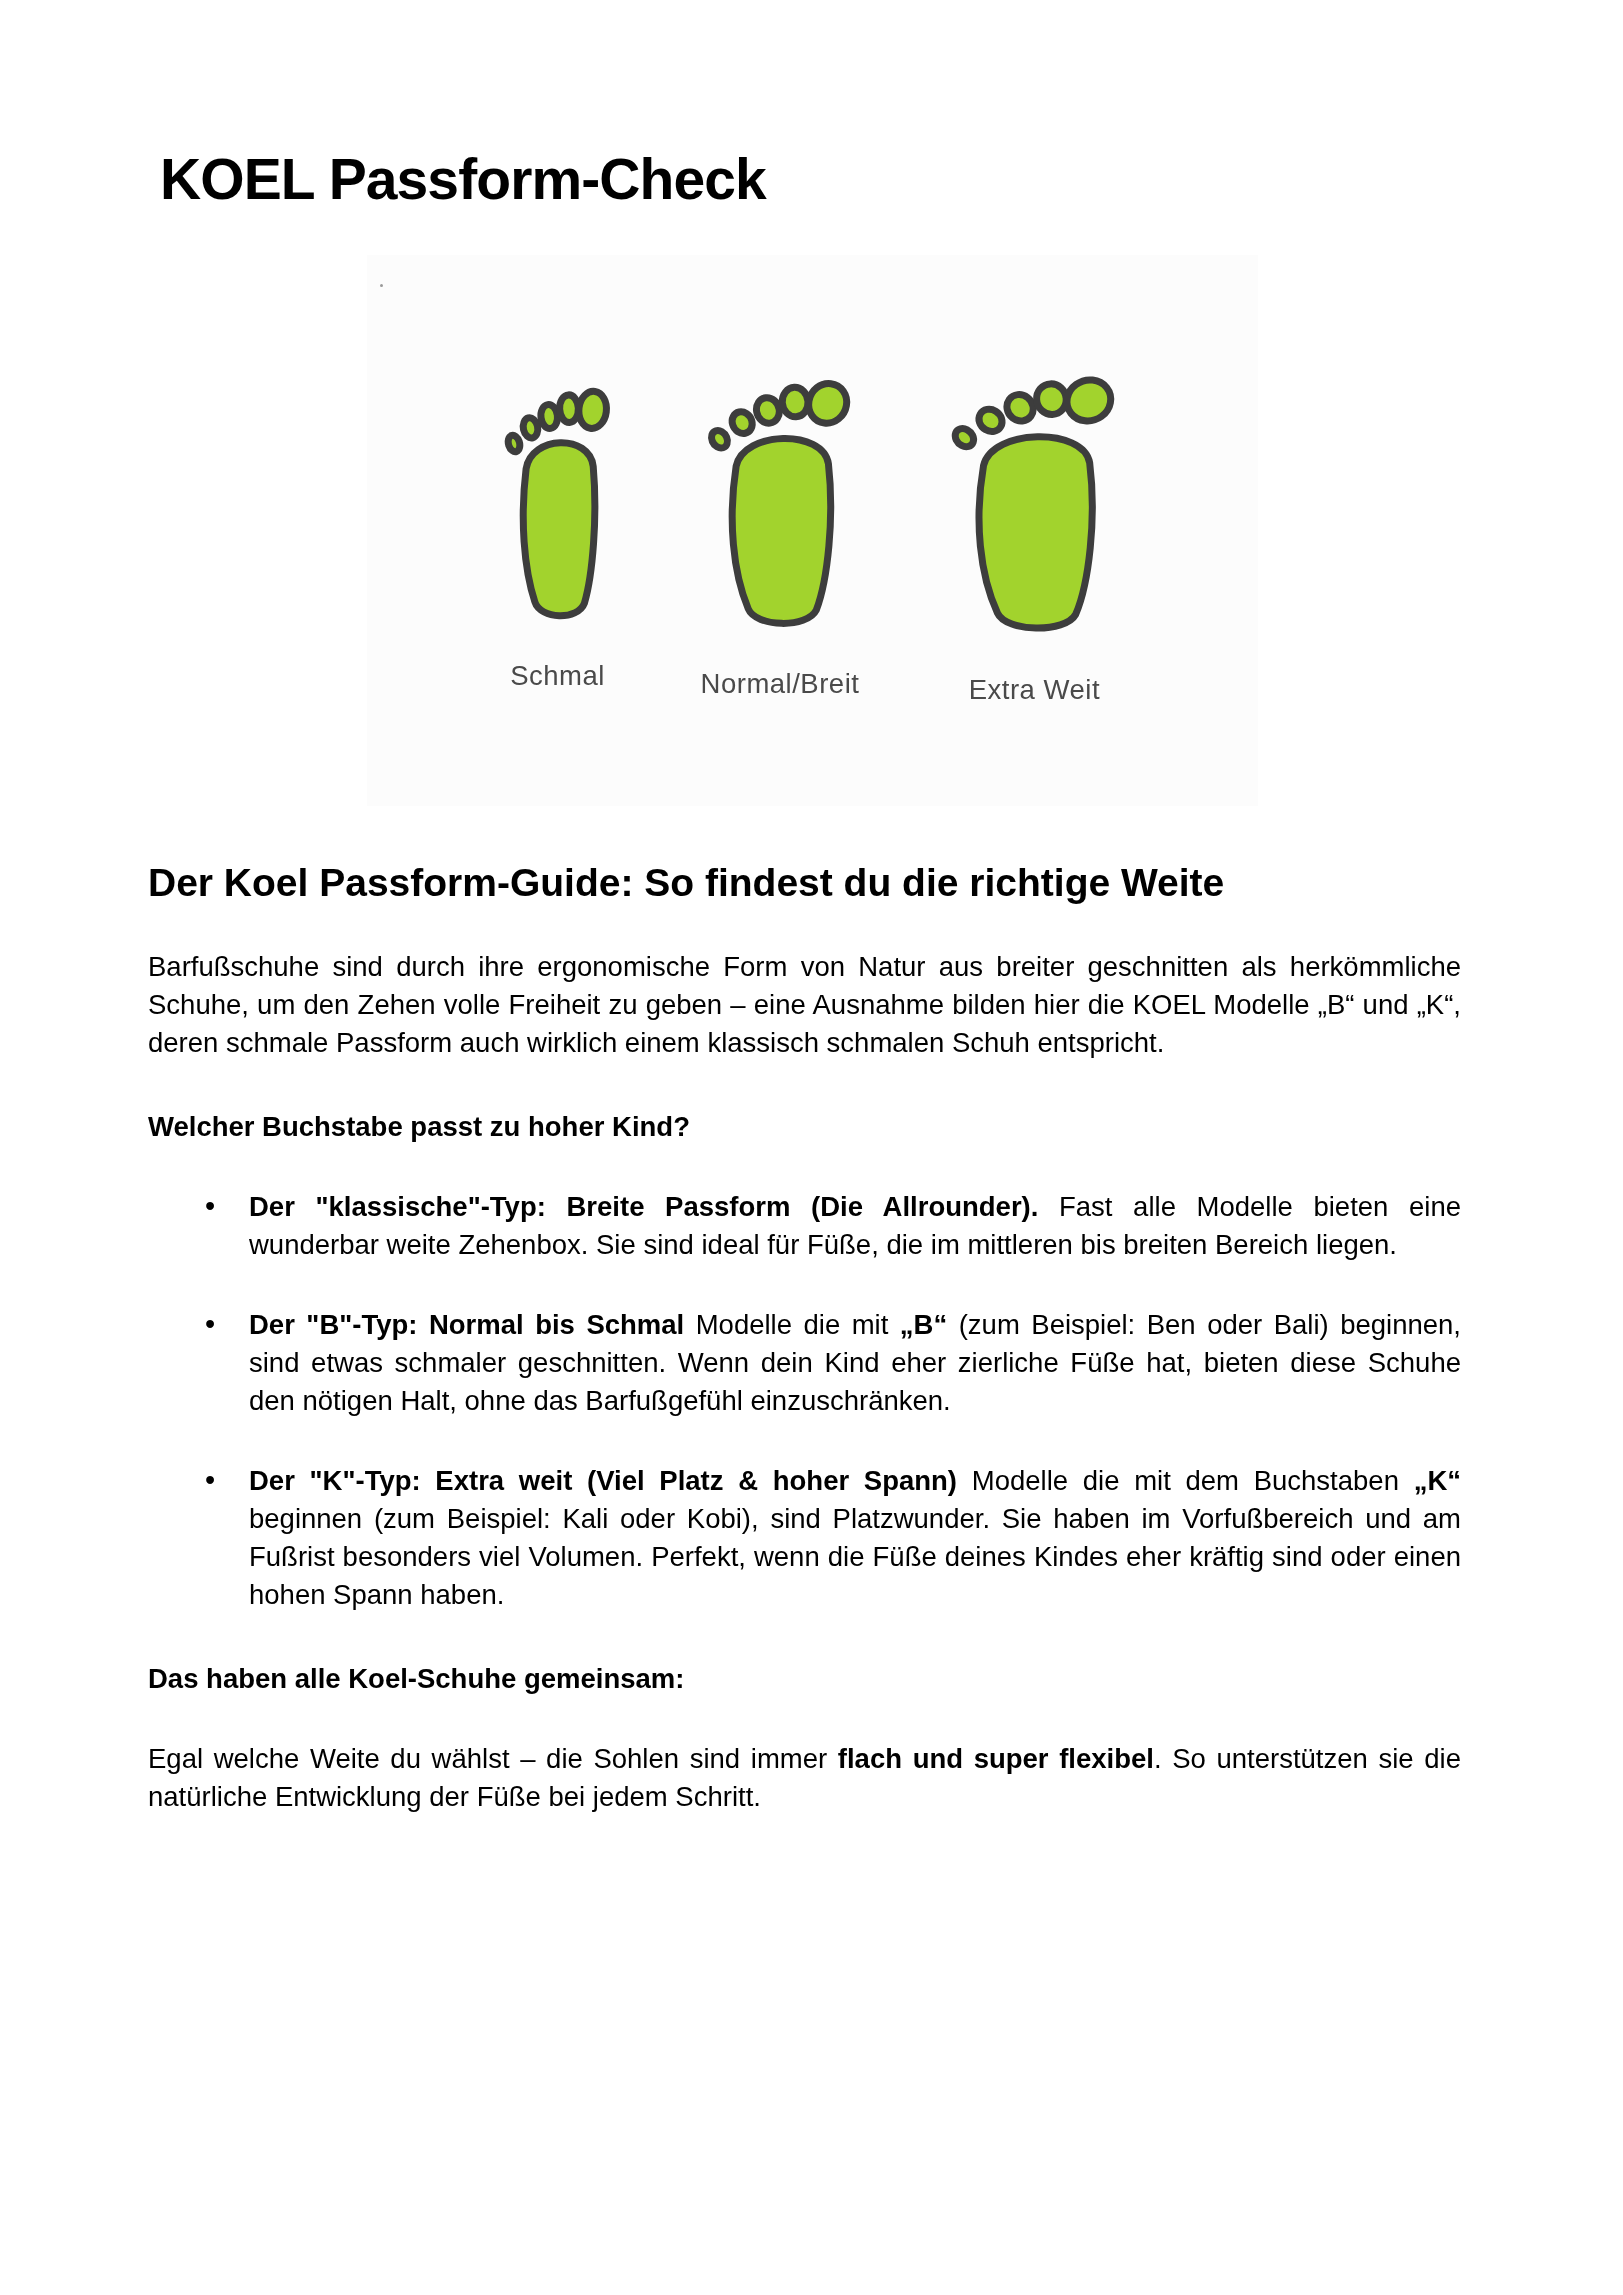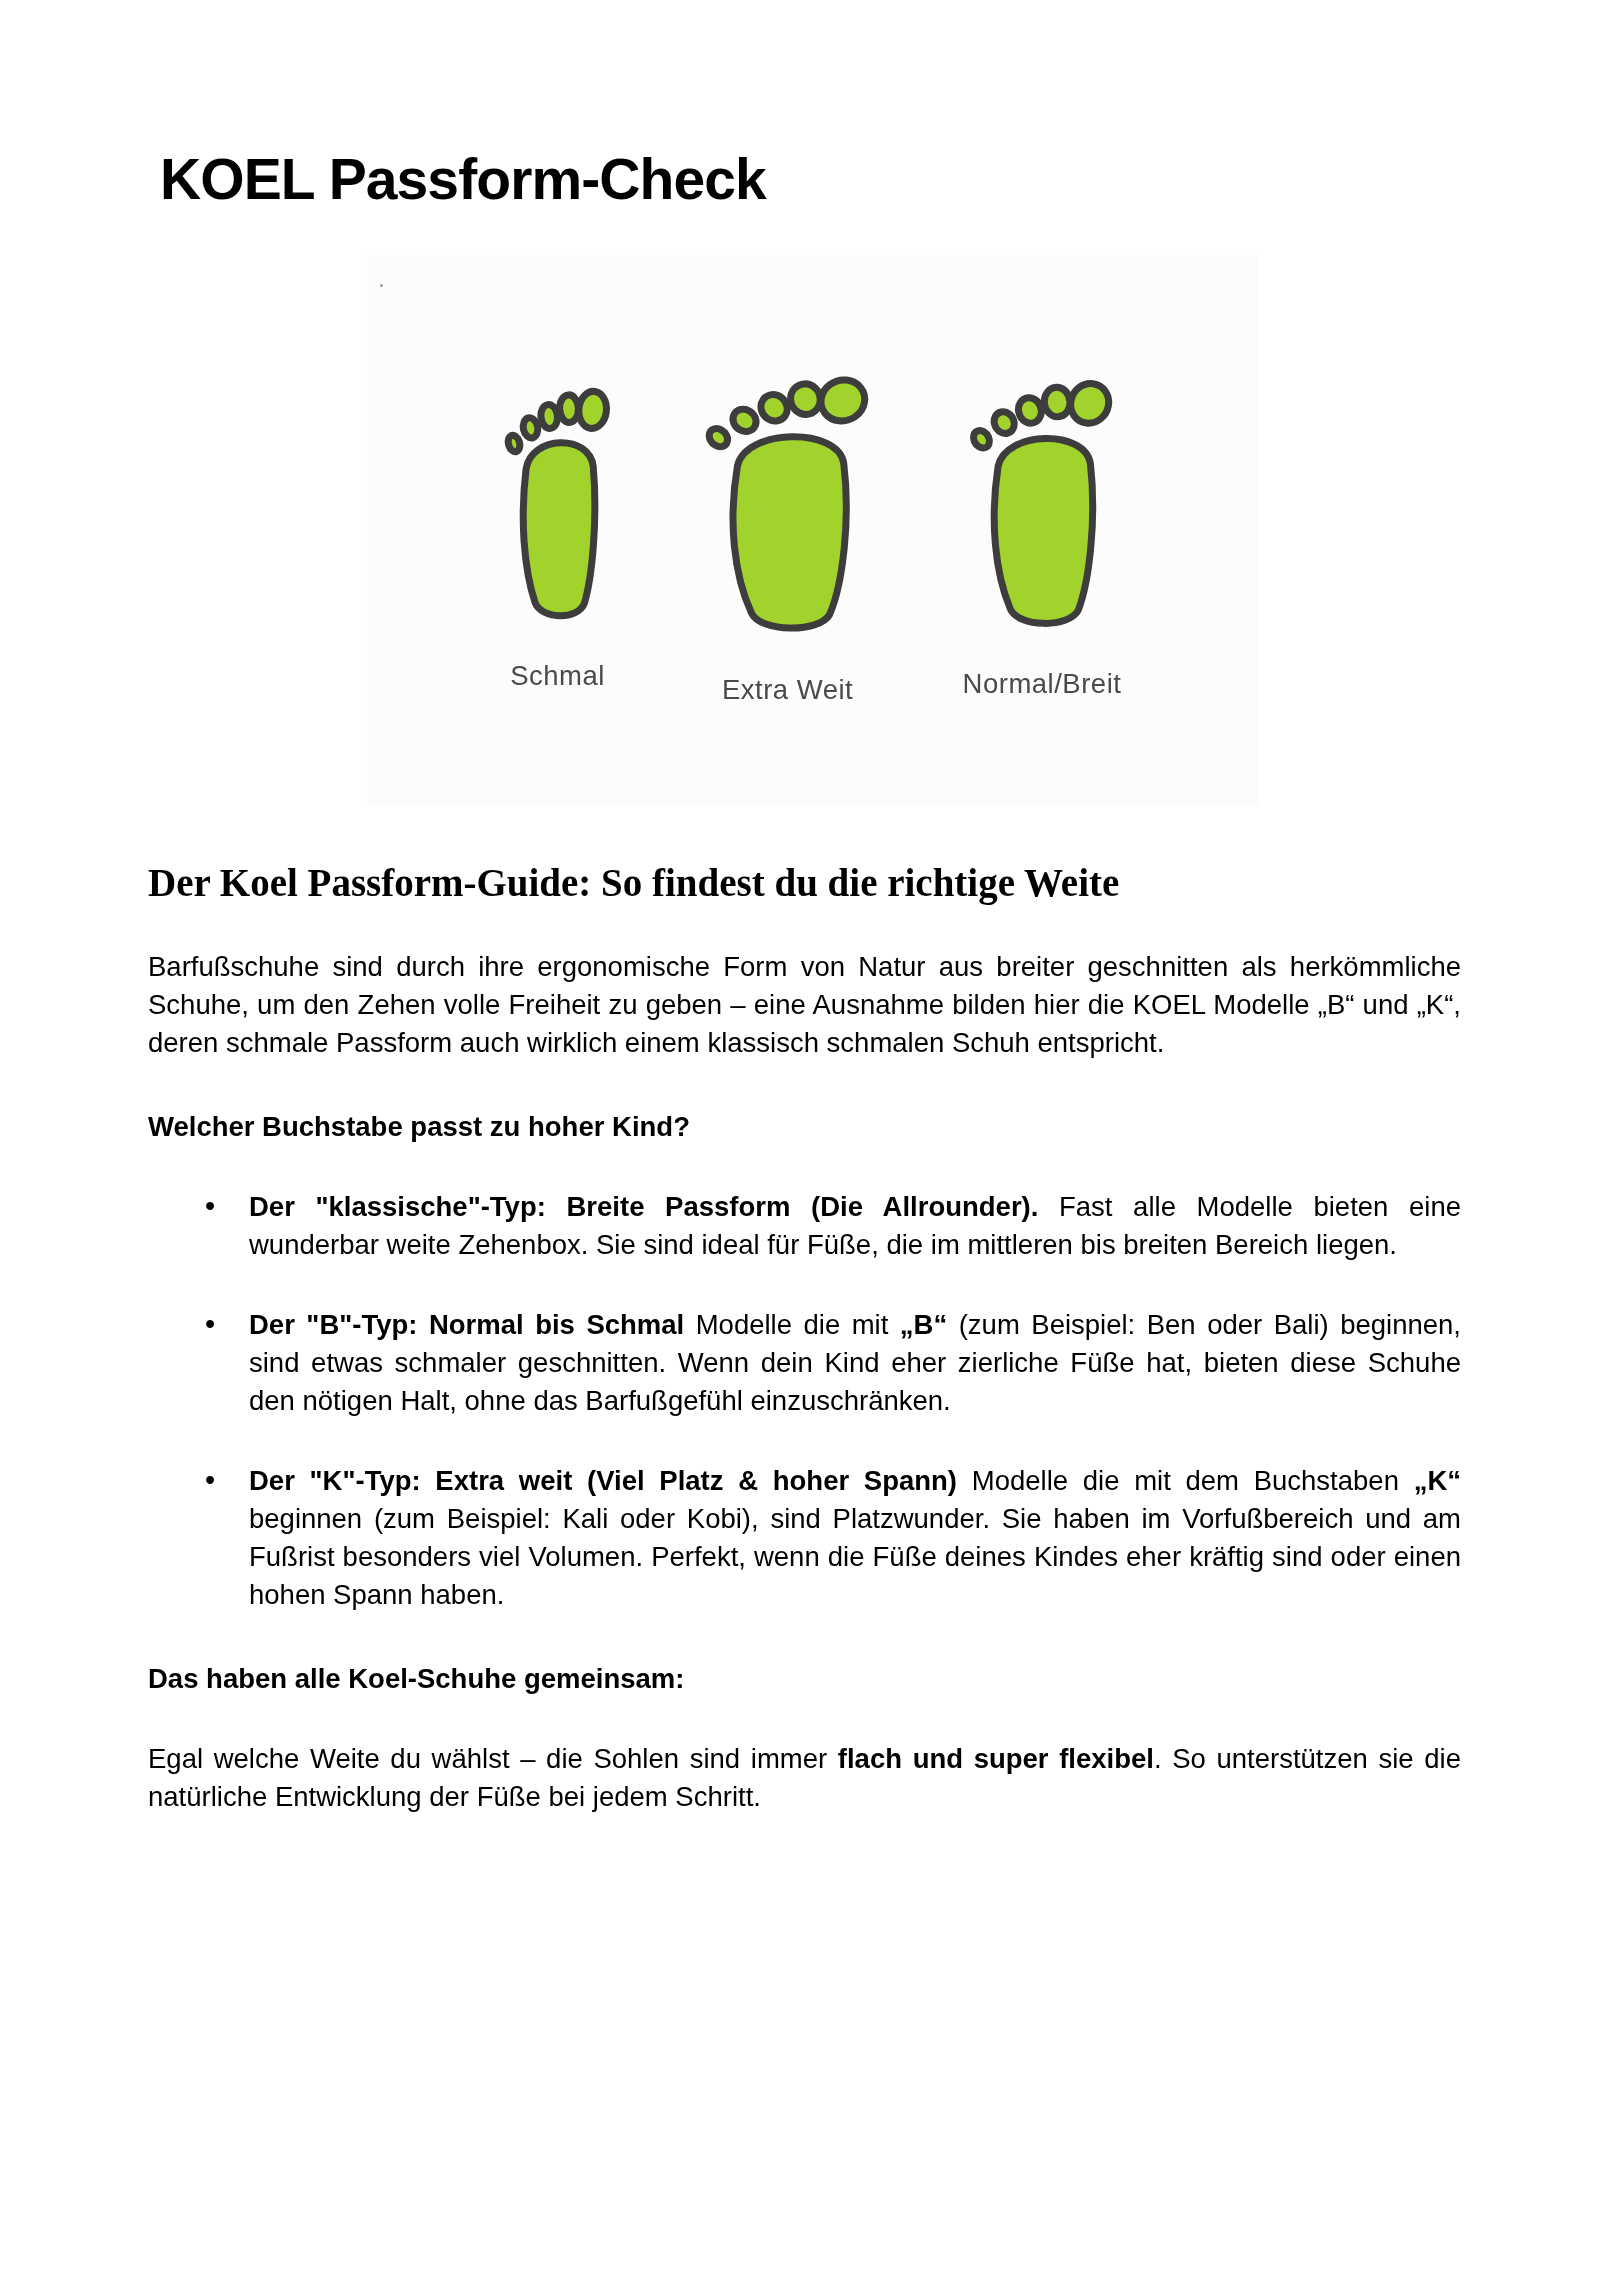--- a/index.html
+++ b/index.html
@@ -69,21 +69,20 @@
     color: #4a4a4a;
     letter-spacing: 0.5px;
     white-space: nowrap;
   }
   
   h2.section-heading {
     margin: 55px 0 0 0;
     font-size: 39px;
     font-weight: bold;
     line-height: 1.15;
-    font-family: Liberation Serif, serif;
   }
   p.body-par {
     margin: 33px 0 0 0;
     font-size: 27.5px;
     line-height: 38px;
     text-align: justify;
   }
   p.body-par.gap-lg { margin-top: 42px; }
   h3.sub-heading {
     margin: 46px 0 0 0;
@@ -138,47 +137,47 @@
             <ellipse class="foot-outline" vector-effect="non-scaling-stroke" cx="84" cy="77" rx="15" ry="20" transform="rotate(-8 84 77)"></ellipse>
             <ellipse class="foot-outline" vector-effect="non-scaling-stroke" cx="120" cy="64" rx="17" ry="23" transform="rotate(-3 120 64)"></ellipse>
             <ellipse class="foot-outline" vector-effect="non-scaling-stroke" cx="163" cy="66" rx="25" ry="31" transform="rotate(8 163 66)"></ellipse>
             <path class="foot-outline" vector-effect="non-scaling-stroke" d="M 42,164 C 31,248 38,330 58,386 C 68,415 136,417 148,388 C 163,342 172,244 164,160 C 157,106 52,108 42,164 Z"></path>
           </g>
         </svg>
         <figcaption class="foot-label">Schmal</figcaption>
       </div>
 
       <div class="foot-col">
+        <svg width="152" height="276" viewBox="0 0 165 301" aria-hidden="true">
+          <g transform="scale(0.825,0.70)">
+            <ellipse class="foot-outline" vector-effect="non-scaling-stroke" cx="20" cy="122" rx="10" ry="14" transform="rotate(-20 20 122)"></ellipse>
+            <ellipse class="foot-outline" vector-effect="non-scaling-stroke" cx="50" cy="96" rx="13" ry="17" transform="rotate(-14 50 96)"></ellipse>
+            <ellipse class="foot-outline" vector-effect="non-scaling-stroke" cx="84" cy="77" rx="15" ry="20" transform="rotate(-8 84 77)"></ellipse>
+            <ellipse class="foot-outline" vector-effect="non-scaling-stroke" cx="120" cy="64" rx="17" ry="23" transform="rotate(-3 120 64)"></ellipse>
+            <ellipse class="foot-outline" vector-effect="non-scaling-stroke" cx="163" cy="66" rx="25" ry="31" transform="rotate(8 163 66)"></ellipse>
+            <path class="foot-outline" vector-effect="non-scaling-stroke" d="M 42,164 C 31,248 38,330 58,386 C 68,415 136,417 148,388 C 163,342 172,244 164,160 C 157,106 52,108 42,164 Z"></path>
+          </g>
+        </svg>
+        <figcaption class="foot-label">Normal/Breit</figcaption>
+      </div>
+
+      <div class="foot-col">
         <svg width="174" height="287" viewBox="0 0 190 312" aria-hidden="true">
           <g transform="scale(0.95,0.725)">
             <ellipse class="foot-outline" vector-effect="non-scaling-stroke" cx="20" cy="122" rx="10" ry="14" transform="rotate(-20 20 122)"></ellipse>
             <ellipse class="foot-outline" vector-effect="non-scaling-stroke" cx="50" cy="96" rx="13" ry="17" transform="rotate(-14 50 96)"></ellipse>
             <ellipse class="foot-outline" vector-effect="non-scaling-stroke" cx="84" cy="77" rx="15" ry="20" transform="rotate(-8 84 77)"></ellipse>
             <ellipse class="foot-outline" vector-effect="non-scaling-stroke" cx="120" cy="64" rx="17" ry="23" transform="rotate(-3 120 64)"></ellipse>
             <ellipse class="foot-outline" vector-effect="non-scaling-stroke" cx="163" cy="66" rx="25" ry="31" transform="rotate(8 163 66)"></ellipse>
             <path class="foot-outline" vector-effect="non-scaling-stroke" d="M 42,164 C 31,248 38,330 58,386 C 68,415 136,417 148,388 C 163,342 172,244 164,160 C 157,106 52,108 42,164 Z"></path>
           </g>
         </svg>
         <figcaption class="foot-label">Extra Weit</figcaption>
       </div>
 
-      <div class="foot-col">
-        <svg width="152" height="276" viewBox="0 0 165 301" aria-hidden="true">
-          <g transform="scale(0.825,0.70)">
-            <ellipse class="foot-outline" vector-effect="non-scaling-stroke" cx="20" cy="122" rx="10" ry="14" transform="rotate(-20 20 122)"></ellipse>
-            <ellipse class="foot-outline" vector-effect="non-scaling-stroke" cx="50" cy="96" rx="13" ry="17" transform="rotate(-14 50 96)"></ellipse>
-            <ellipse class="foot-outline" vector-effect="non-scaling-stroke" cx="84" cy="77" rx="15" ry="20" transform="rotate(-8 84 77)"></ellipse>
-            <ellipse class="foot-outline" vector-effect="non-scaling-stroke" cx="120" cy="64" rx="17" ry="23" transform="rotate(-3 120 64)"></ellipse>
-            <ellipse class="foot-outline" vector-effect="non-scaling-stroke" cx="163" cy="66" rx="25" ry="31" transform="rotate(8 163 66)"></ellipse>
-            <path class="foot-outline" vector-effect="non-scaling-stroke" d="M 42,164 C 31,248 38,330 58,386 C 68,415 136,417 148,388 C 163,342 172,244 164,160 C 157,106 52,108 42,164 Z"></path>
-          </g>
-        </svg>
-        <figcaption class="foot-label">Normal/Breit</figcaption>
-      </div>
-
     </div>
   </figure>
 
   <div class="content">
 
     <h2 class="section-heading">Der Koel Passform-Guide: So findest du die richtige Weite</h2>
 
 
     <p class="body-par gap-lg">Barfußschuhe sind durch ihre ergonomische Form von Natur aus breiter geschnitten als herkömmliche Schuhe, um den Zehen volle Freiheit zu geben – eine Ausnahme bilden hier die KOEL Modelle „B“ und „K“, deren schmale Passform auch wirklich einem klassisch schmalen Schuh entspricht.</p>
 

